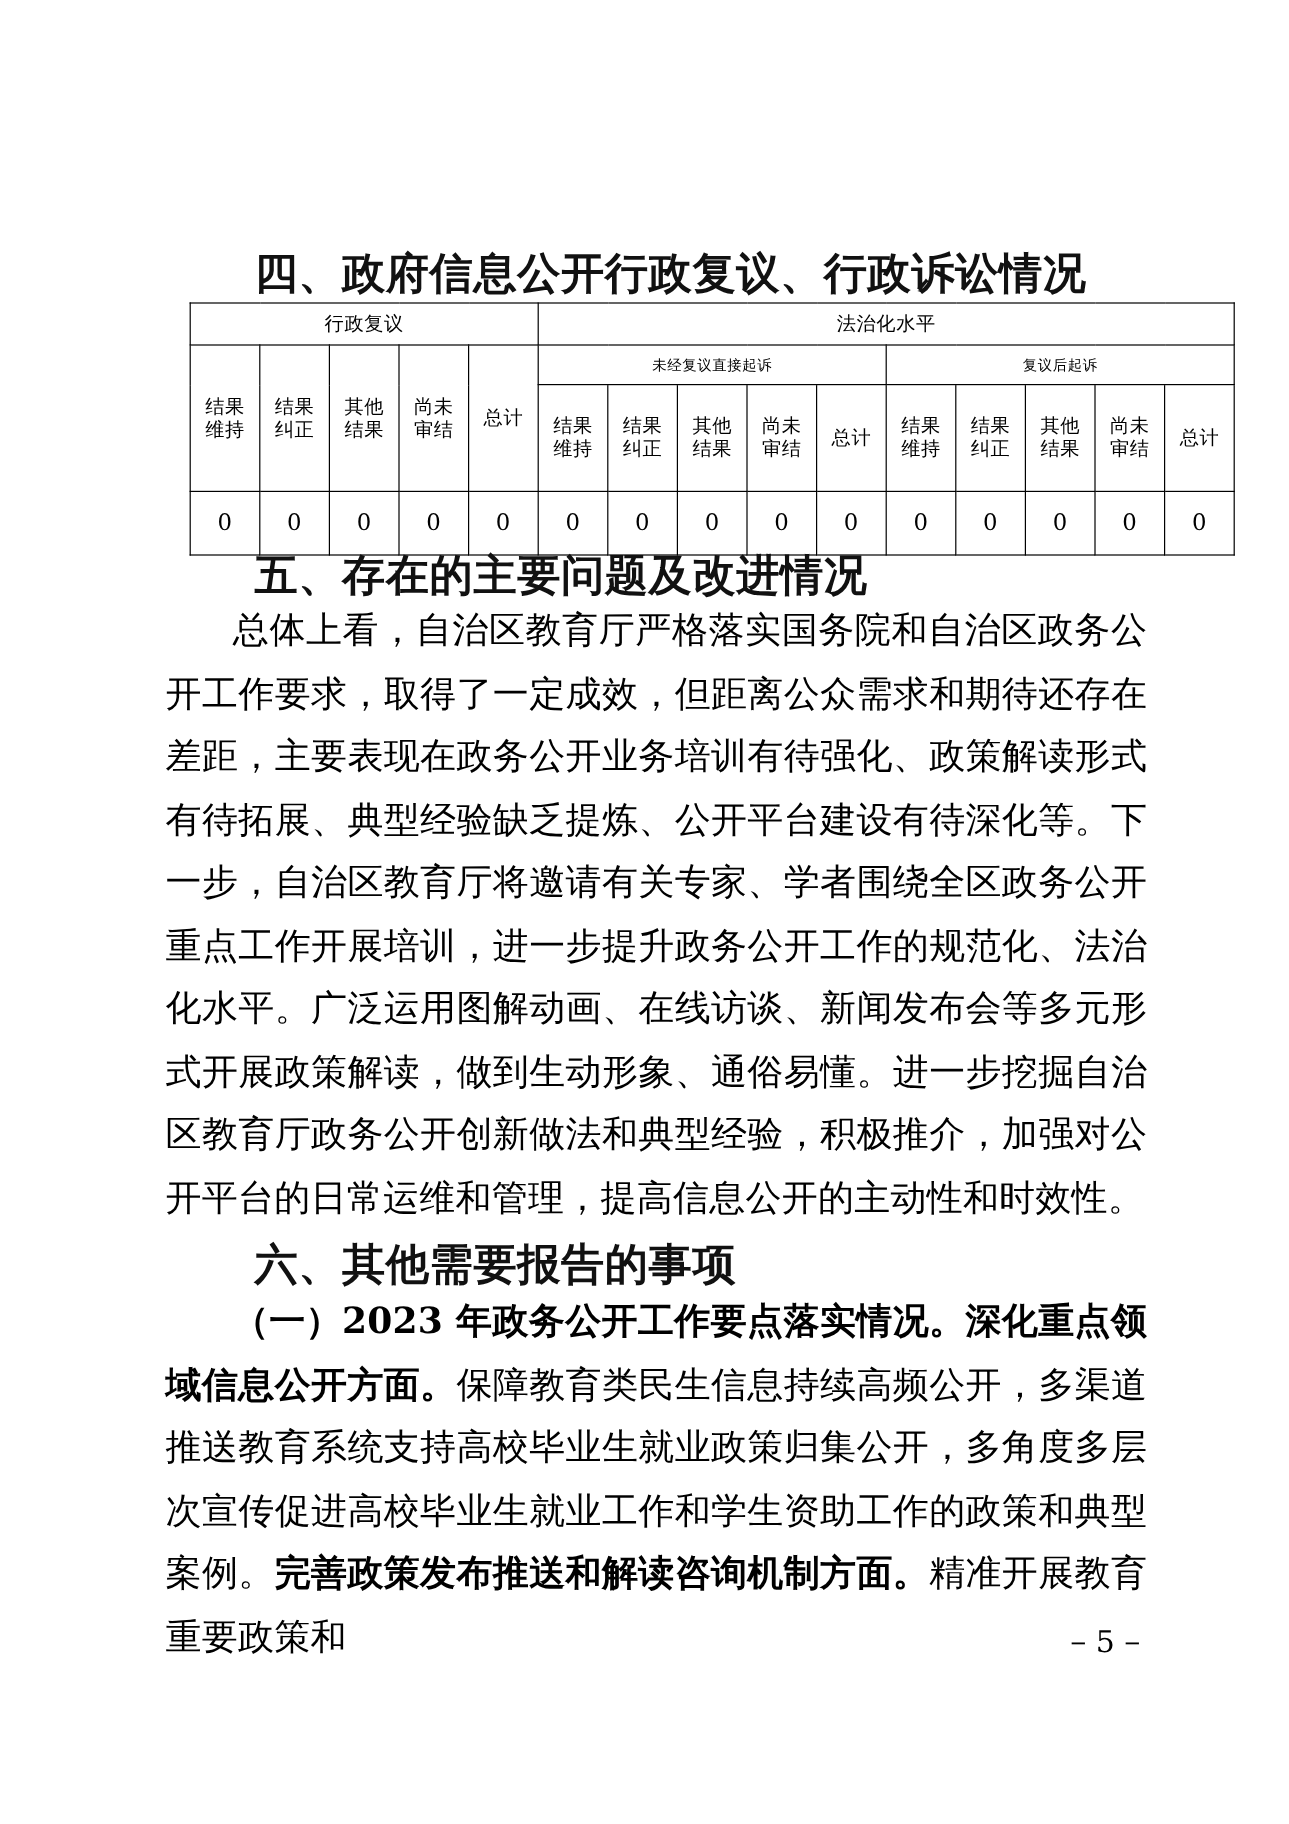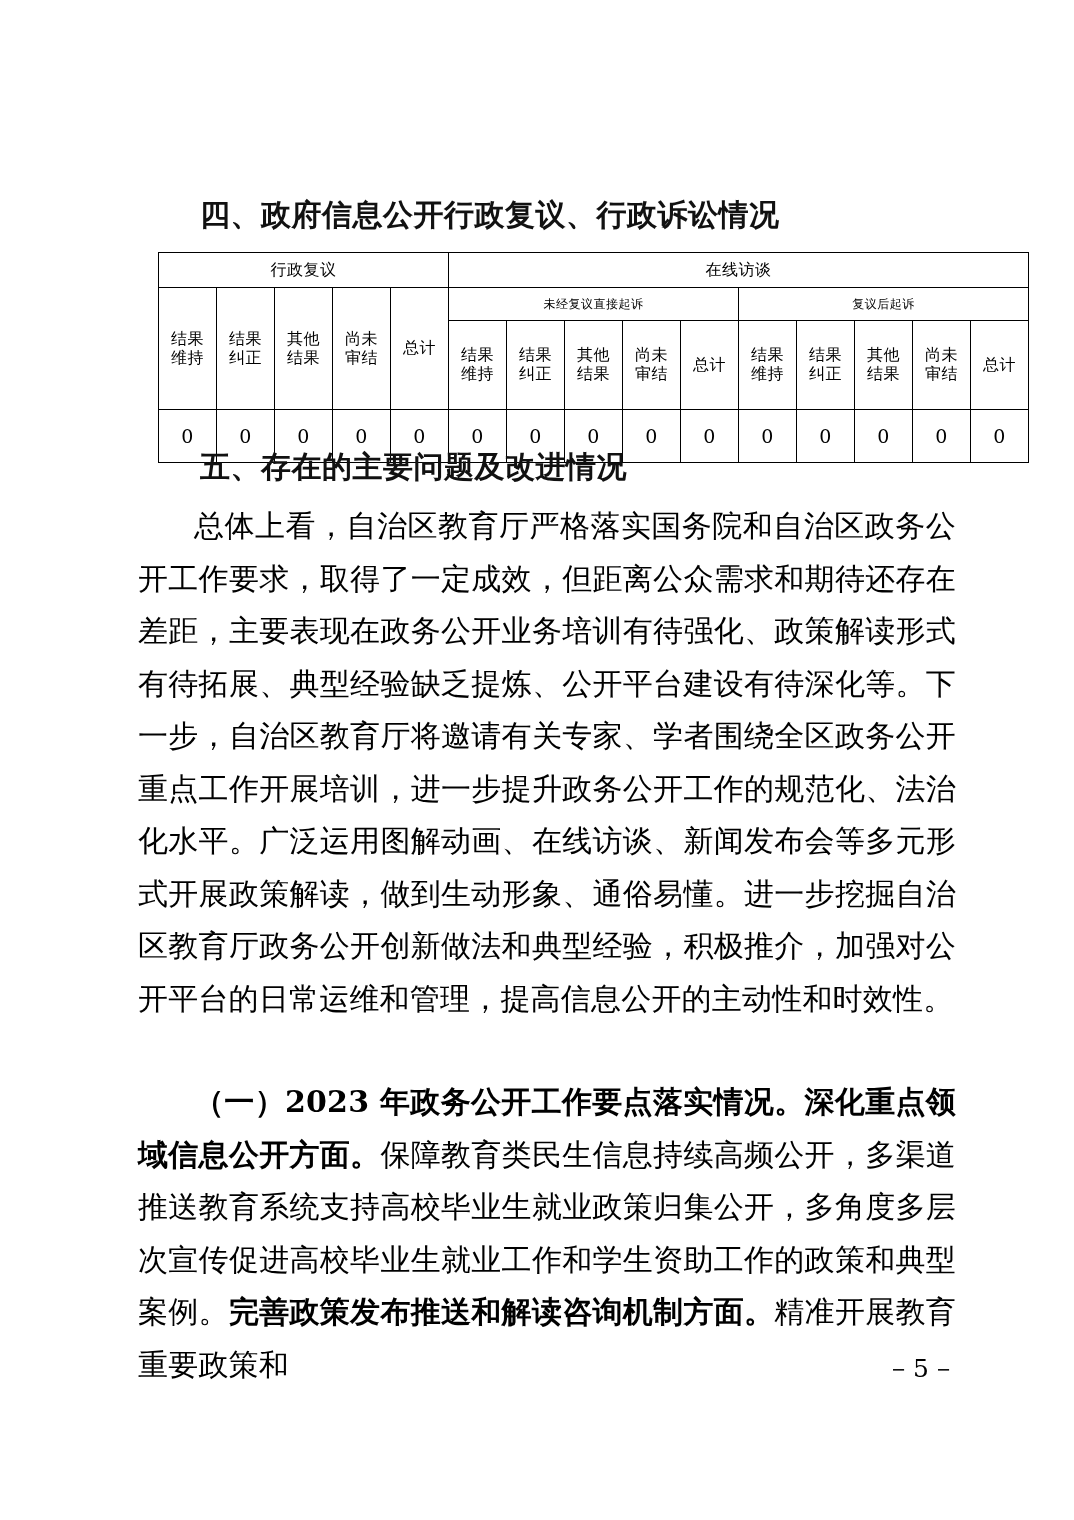--- a/index.html
+++ b/index.html
@@ -19,26 +19,26 @@
   .page {
     position: absolute;
     left: 0; top: 0;
     width: 1074px;
     height: 1520px;
     box-sizing: border-box;
   }
 
   
   .section-heading {
-    font-family: Liberation Sans, sans-serif;
+    font-family: Liberation Mono, monospace;
     font-weight: 700;
-    font-size: 30px;
+    font-size: 36px;
     letter-spacing: 0.5px;
     line-height: 1.25;
-    margin: 0;
+    margin: 12px;
     color: #111111;
   }
 
   .heading-4 {
     position: absolute;
     left: 200px;
     top: 196px;
   }
   .heading-5 {
     position: absolute;
@@ -168,21 +168,21 @@
         <col style="width:58px">
           <col style="width:58px">
           <col style="width:58px">
           <col style="width:58px">
           <col style="width:58px">
       </colgroup>
       <tbody>
 
         <tr>
           <td class="grp" colspan="5">行政复议</td>
-          <td class="grp" colspan="10">在线访谈</td>
+          <td class="grp" colspan="10">法治化水平</td>
         </tr>
 
         <tr>
           <td class="hd" rowspan="2">
             <span class="stack">结果</span>
             <span class="stack">维持</span>
           </td>
           <td class="hd" rowspan="2">
             <span class="stack">结果</span>
             <span class="stack">纠正</span>
@@ -259,20 +259,21 @@
           <td class="val">0</td>
         </tr>
       </tbody>
     </table>
   </div>
 
   <h2 class="section-heading heading-5">五、存在的主要问题及改进情况</h2>
 
   <p class="body-para para-problems">总体上看，自治区教育厅严格落实国务院和自治区政务公开工作要求，取得了一定成效，但距离公众需求和期待还存在差距，主要表现在政务公开业务培训有待强化、政策解读形式有待拓展、典型经验缺乏提炼、公开平台建设有待深化等。下一步，自治区教育厅将邀请有关专家、学者围绕全区政务公开重点工作开展培训，进一步提升政务公开工作的规范化、法治化水平。广泛运用图解动画、在线访谈、新闻发布会等多元形式开展政策解读，做到生动形象、通俗易懂。进一步挖掘自治区教育厅政务公开创新做法和典型经验，积极推介，加强对公开平台的日常运维和管理，提高信息公开的主动性和时效性。</p>
 
+  <h2 class="section-heading heading-6">六、其他需要报告的事项</h2>
 
   <p class="body-para para-other"><span class="bold-run">（一）2023 年政务公开工作要点落实情况。深化重点领域信息公开方面。</span><span>保障教育类民生信息持续高频公开，多渠道推送教育系统支持高校毕业生就业政策归集公开，多角度多层次宣传促进高校毕业生就业工作和学生资助工作的政策和典型案例。</span><span class="bold-run">完善政策发布推送和解读咨询机制方面。</span><span>精准开展教育重要政策和</span></p>
 
   <div class="page-number">
     <span class="page-number-inner">－5－</span>
   </div>
 
 </div>
 
 </body></html>

